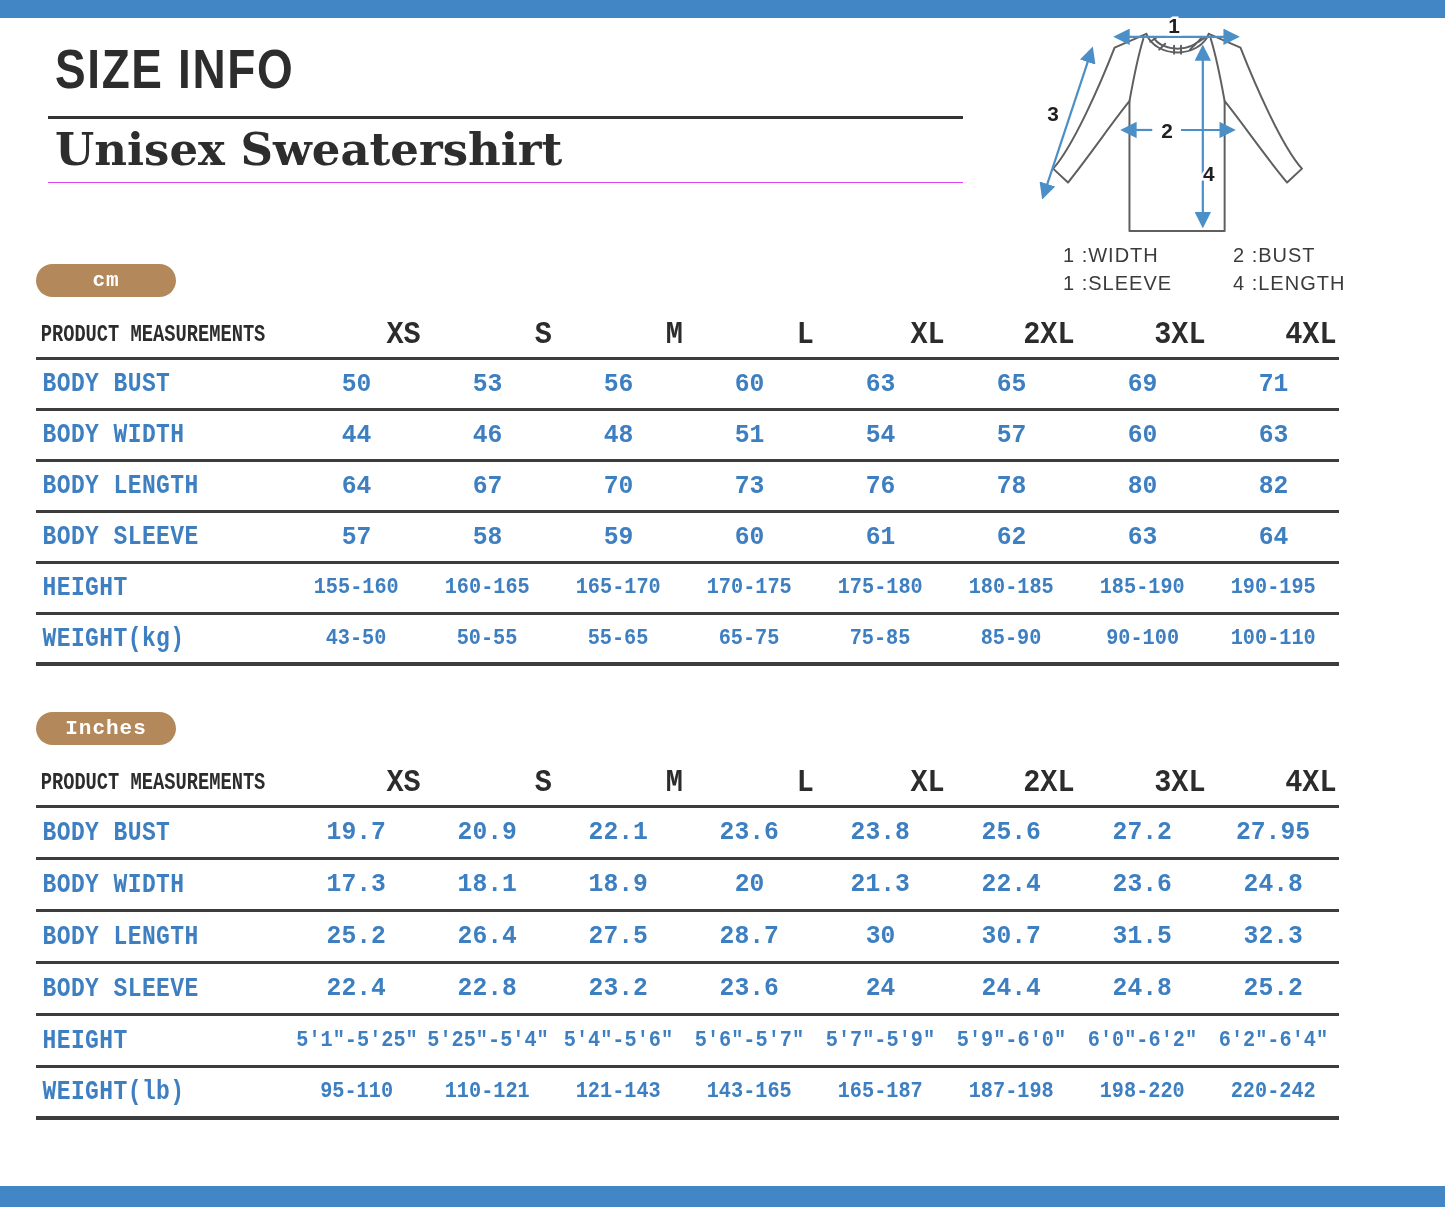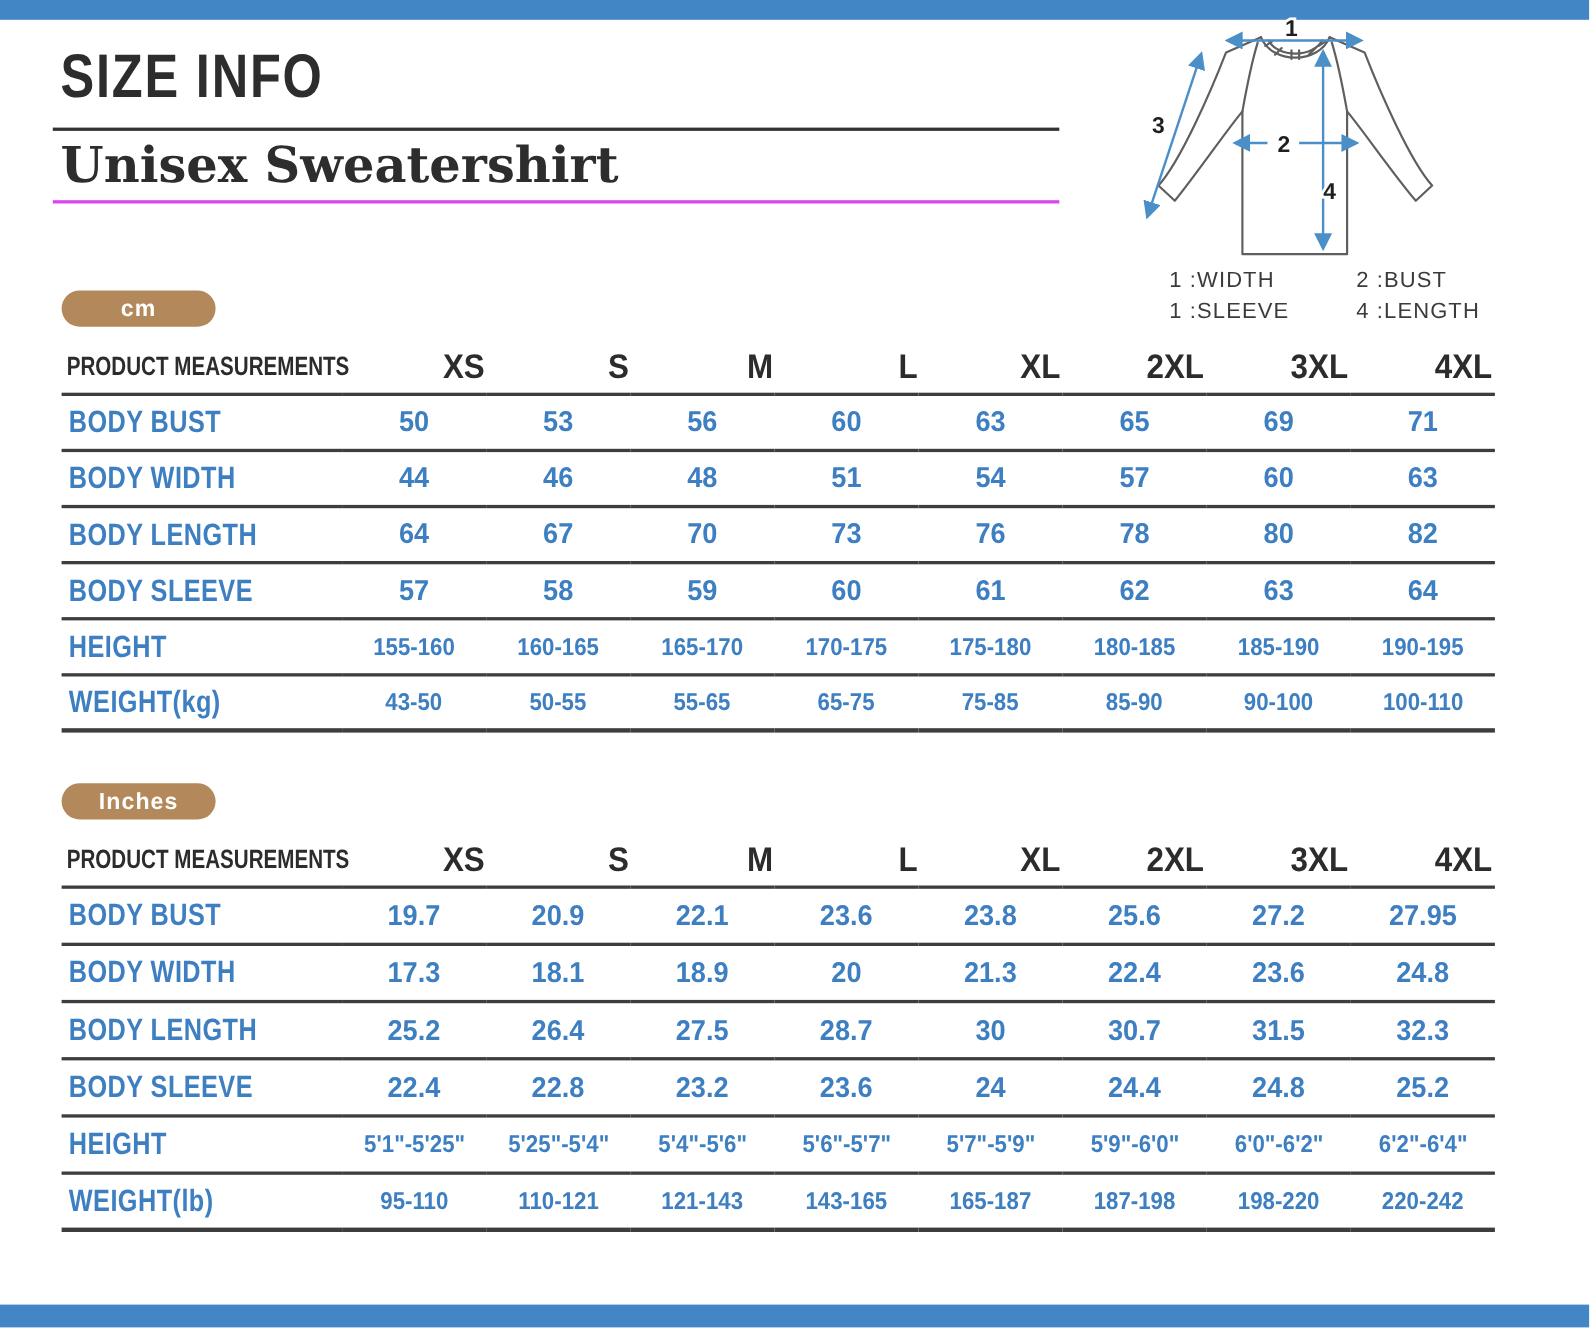--- a/index.html
+++ b/index.html
@@ -21,21 +21,21 @@
 
   .page-title {
     position: absolute; left: 55px; top: 36px;
     margin: 0; font-size: 56px; font-weight: bold;
     letter-spacing: 2px; color: #2d2d2d;
     transform: scaleX(0.82); transform-origin: left center;
     white-space: nowrap;
   }
   .subtitle-block {
     position: absolute; left: 48px; top: 116px; width: 915px;
-    border-top: 3px solid #333; border-bottom: 3px solid #d946ef;
+    border-top: 3px solid #333; border-bottom: 1px solid #d946ef;
     padding: 4px 0 6px 0;
   }
   .page-subtitle {
     margin: 0; padding-left: 7px;
     font-family: "DejaVu Serif", serif;
     font-size: 45px; font-weight: bold; color: #2d2d2d;
     letter-spacing: 0px; white-space: nowrap;
   }
 
   
@@ -50,21 +50,21 @@
   }
 
   
   .unit-badge {
     display: inline-flex; align-items: center; justify-content: center;
     width: 140px; height: 33px; border-radius: 17px;
     background: #b3895c; color: #ffffff;
     font-size: 21px; font-weight: bold; letter-spacing: 1px;
   }
 
-  .size-section { position: absolute; left: 56px; }
+  .size-section { position: absolute; left: 36px; font-family: Liberation Mono, monospace; }
   #cm-section { top: 264px; }
   #in-section { top: 712px; }
 
   .size-table {
     border-collapse: collapse; table-layout: fixed;
     width: 1303px; margin-top: 15px;
   }
   .size-table col.label-col { width: 255px; }
   .size-table thead tr { height: 46px; }
   .size-table tbody tr { height: 51px; }

